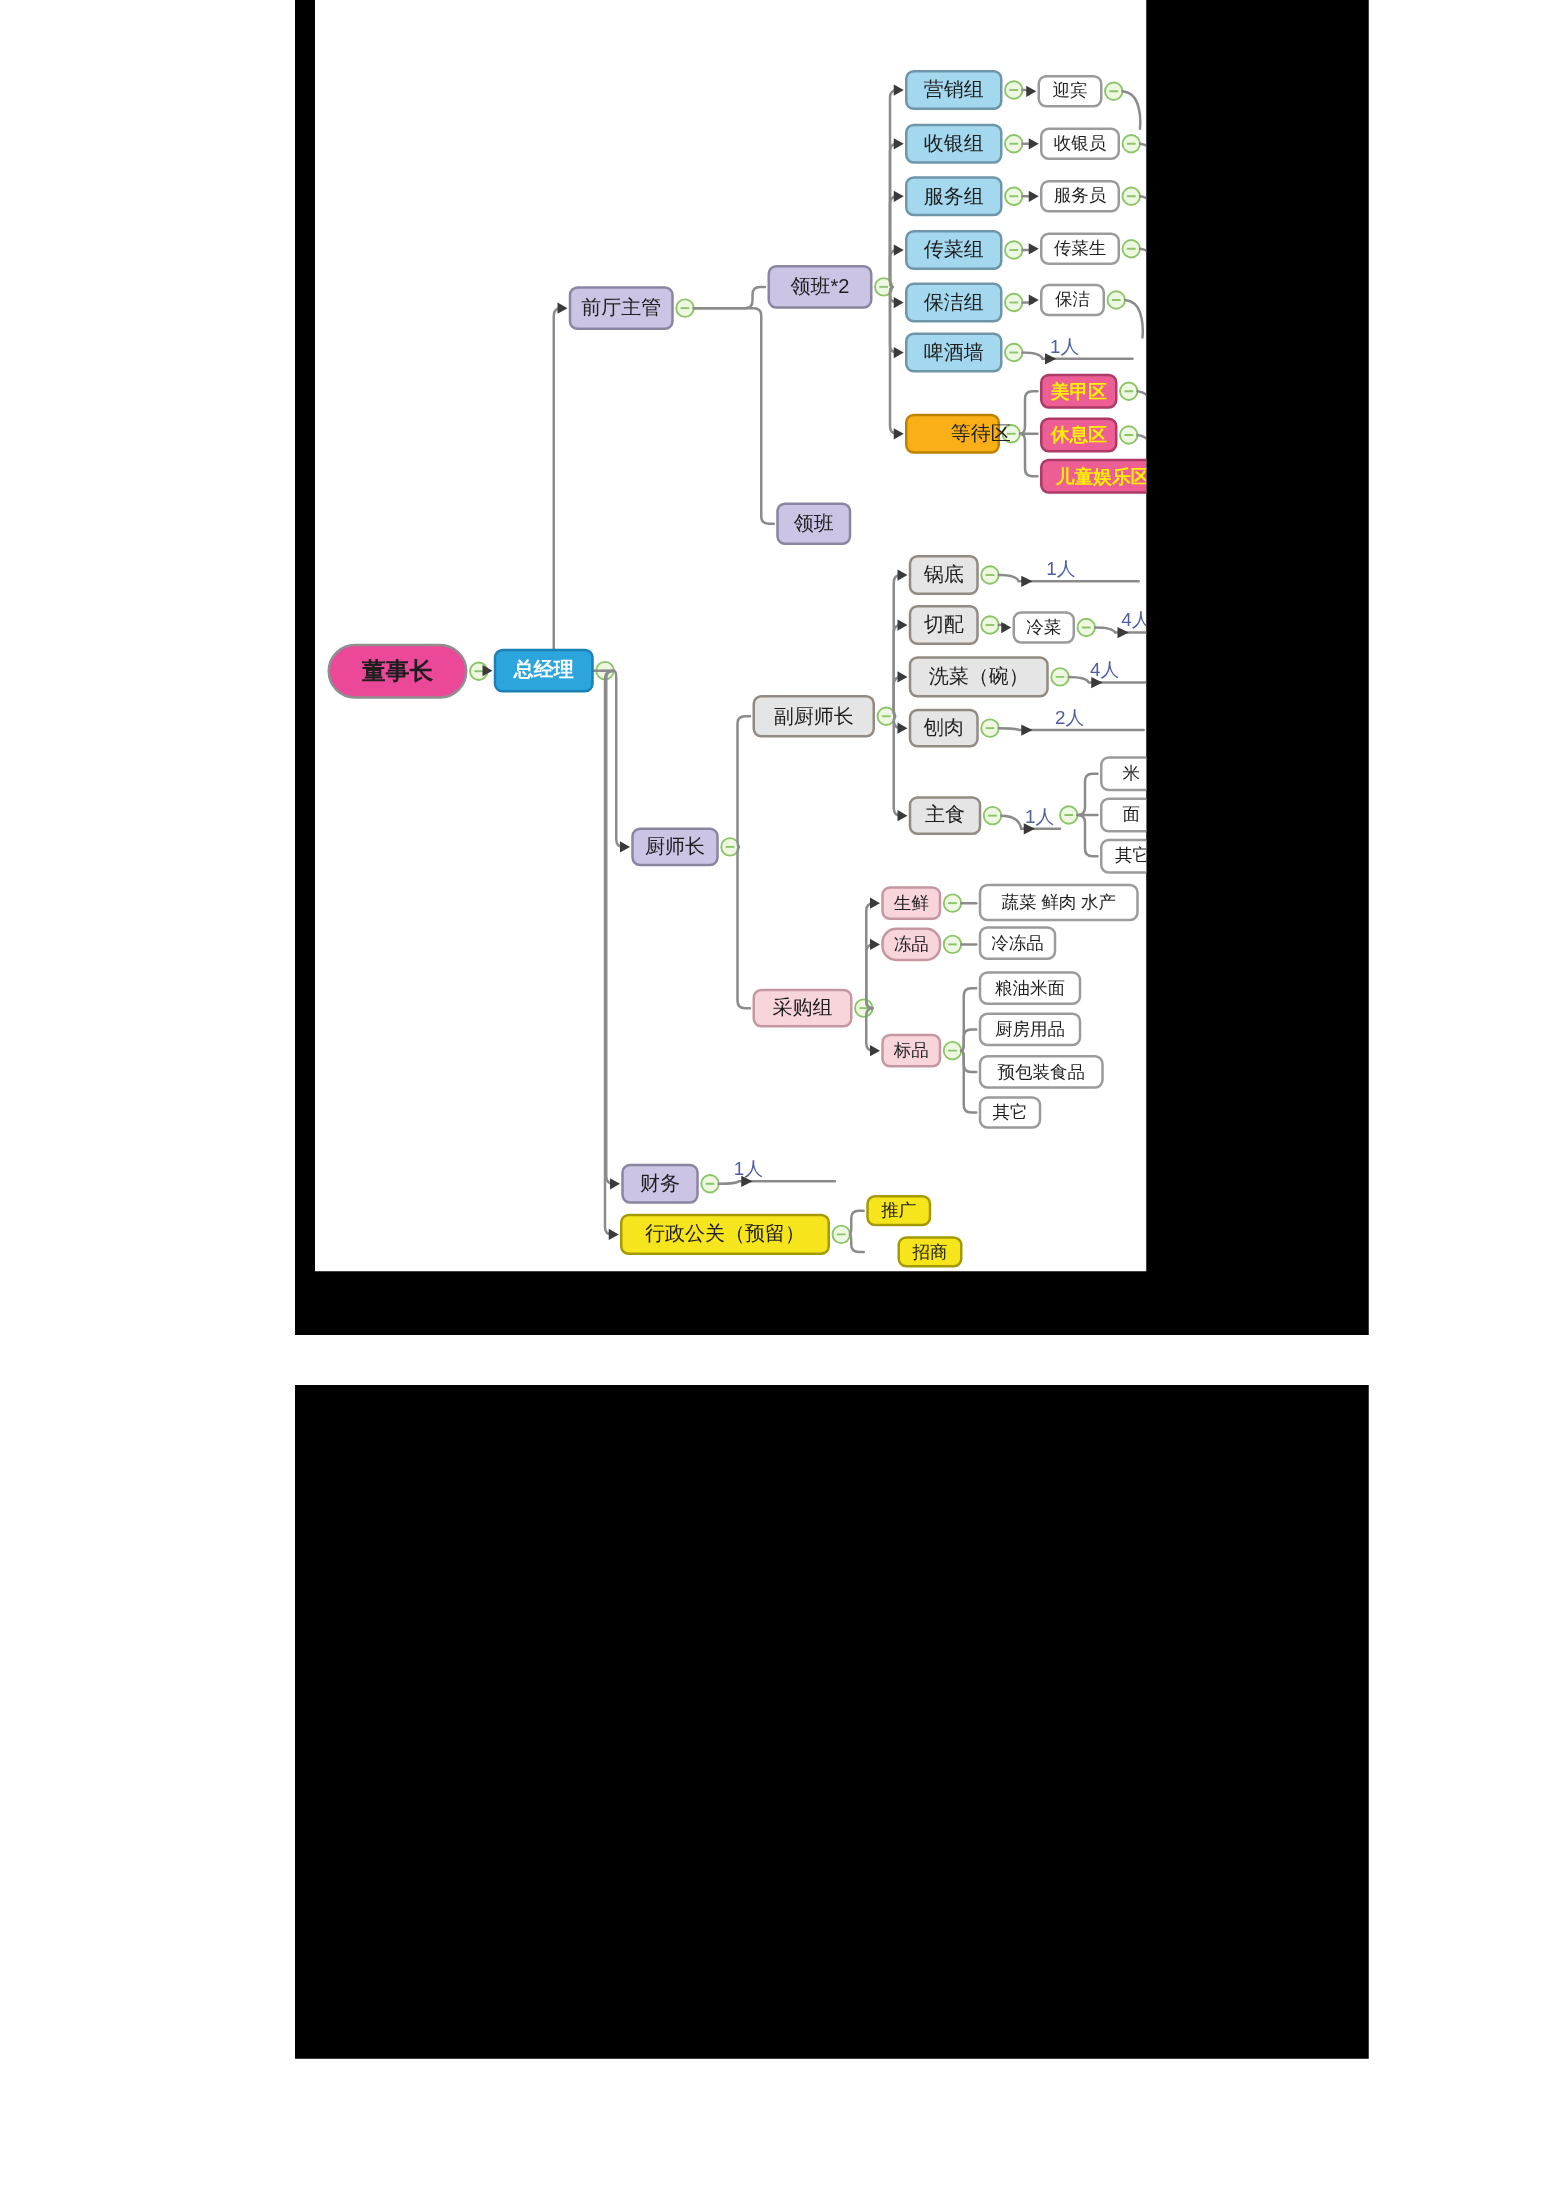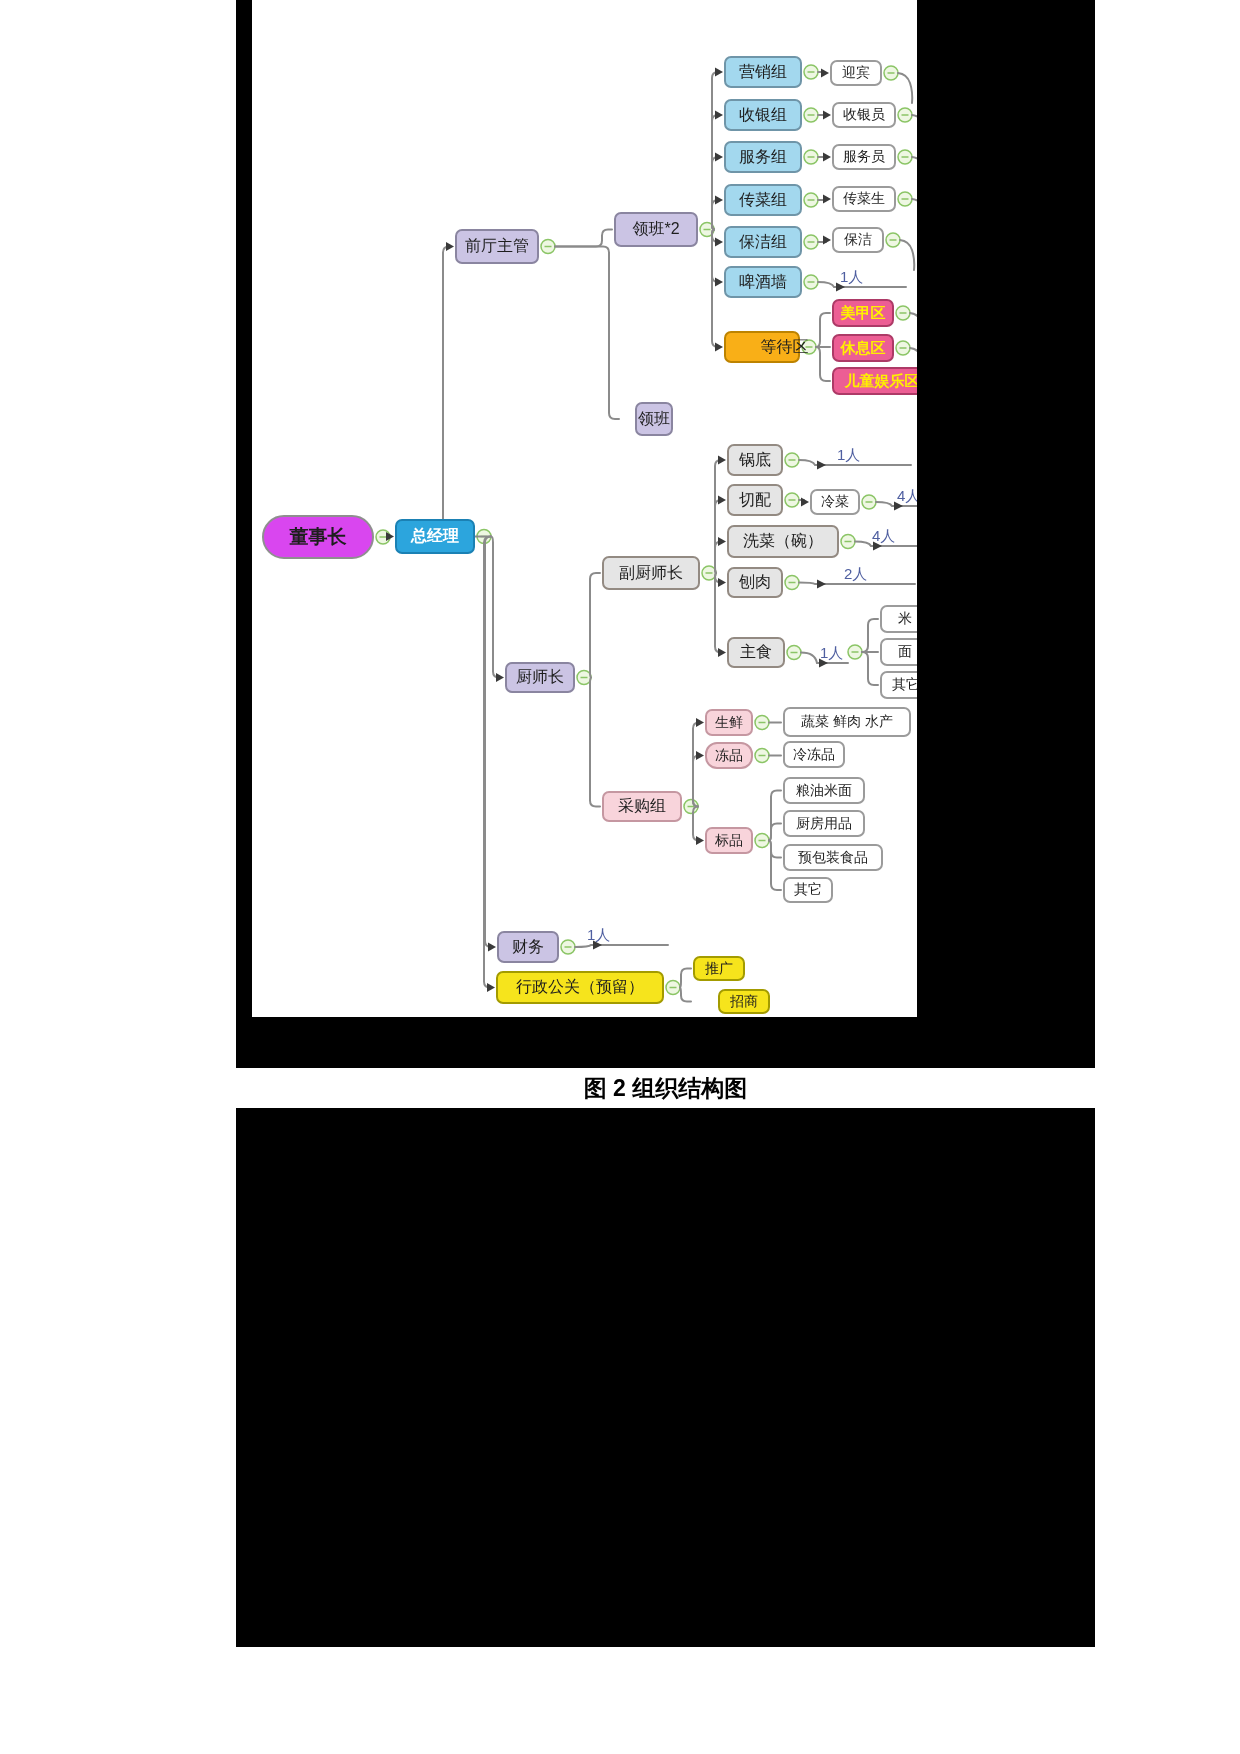--- a/index.html
+++ b/index.html
@@ -2,21 +2,21 @@
 <html><head>
 <meta charset="utf-8">
 <style>
   html,body{margin:0;padding:0;background:#ffffff;}
   .page{position:relative;width:1240px;height:1754px;background:#ffffff;overflow:hidden;
         font-family:"Liberation Sans","DejaVu Sans",sans-serif;}
   .blk{position:absolute;background:#000;}
   .canvas{position:absolute;left:252px;top:0;width:665px;height:1017px;background:#fff;overflow:hidden;}
   .canvas svg{position:absolute;left:0;top:0;z-index:0;}
   .node{position:absolute;z-index:1;box-sizing:border-box;display:flex;align-items:center;justify-content:center;
-        white-space:nowrap;border:2px solid #9b9b9b;border-radius:7px;font-size:16px;color:#1e1e1e;background:#d946ef;}
+        white-space:nowrap;border:2px solid #9b9b9b;border-radius:7px;font-size:16px;color:#1e1e1e;background:#ec4899;}
   .pill{border-radius:24px;font-size:19px;font-weight:600;border-color:#8f8f8f;}
   .gmb{background:#2CA5DD;border-color:#1b81b4;color:#ffffff;font-weight:600;}
   .lav{background:#CBC4E4;border-color:#8a85a0;}
   .blu{background:#A3D8EE;border-color:#6f95a8;}
   .org{background:#F9AF17;border-color:#bd8300;}
   .tan{background:#e5e5e5;border-color:#938a82;}
   .pnk{background:#F8D4DB;border-color:#c597a1;font-size:14px;}
   .pnkb{background:#EC5E94;border-color:#ad3a67;color:#fff000;font-weight:700;font-size:15px;}
   .yel{background:#F6E41C;border-color:#a39b00;}
   .wht{background:#ffffff;border-color:#9b9b9b;font-size:14px;}
@@ -196,21 +196,21 @@
     <div class="node pill" style="left:10px;top:515px;width:112px;height:44px;">董事长</div>
     <div class="node gmb" style="left:143px;top:519px;width:80px;height:35px;">总经理</div>
 
     <div class="node lav" style="left:203px;top:229px;width:84px;height:35px;">前厅主管</div>
     <div class="node lav" style="left:253px;top:662px;width:70px;height:31px;">厨师长</div>
     <div class="node lav" style="left:245px;top:931px;width:62px;height:32px;">财务</div>
     <span class="cnt" style="left:335px;top:926px;width:26px;height:16px;">1人</span>
     <div class="node yel" style="left:244px;top:971px;width:168px;height:33px;">行政公关（预留）</div>
 
     <div class="node lav" style="left:362px;top:212px;width:84px;height:35px;text-align:right;">领班*2</div>
-    <div class="node lav" style="left:369px;top:402px;width:38px;height:34px;margin-left:14px;">领班</div>
+    <div class="node lav" style="left:369px;top:402px;width:60px;height:34px;">领班</div>
     <div class="node blu" style="left:472px;top:56px;width:78px;height:32px;">营销组</div>
     <div class="node blu" style="left:472px;top:99px;width:78px;height:32px;">收银组</div>
     <div class="node blu" style="left:472px;top:141px;width:78px;height:32px;">服务组</div>
     <div class="node blu" style="left:472px;top:184px;width:78px;height:32px;">传菜组</div>
     <div class="node blu" style="left:472px;top:226px;width:78px;height:32px;">保洁组</div>
     <div class="node blu" style="left:472px;top:266px;width:78px;height:32px;">啤酒墙</div>
     <span class="cnt" style="left:588px;top:268px;width:26px;height:16px;">1人</span>
     <div class="node org" style="left:472px;top:331px;width:76px;height:32px;padding-left:45px;">等待区</div>
 
     <div class="node wht" style="left:578px;top:60px;width:52px;height:26px;">迎宾</div>
@@ -246,16 +246,15 @@
     <div class="node pnk" style="left:453px;top:827px;width:48px;height:27px;">标品</div>
     <div class="node wht" style="left:531px;top:777px;width:82px;height:27px;">粮油米面</div>
     <div class="node wht" style="left:531px;top:810px;width:82px;height:27px;">厨房用品</div>
     <div class="node wht" style="left:531px;top:844px;width:100px;height:27px;">预包装食品</div>
     <div class="node wht" style="left:531px;top:877px;width:50px;height:26px;">其它</div>
 
     <div class="node yel sm" style="left:441px;top:956px;width:52px;height:25px;">推广</div>
     <div class="node yel sm" style="left:441px;top:989px;width:52px;height:25px;margin-left:25px;">招商</div>
   </div>
 
-  <div class="caption">图 2 组织结构图</div>
 
   <div class="blk" style="left:236px;top:1108px;width:859px;height:539px;"></div>
 </div>
 
 </body></html>

